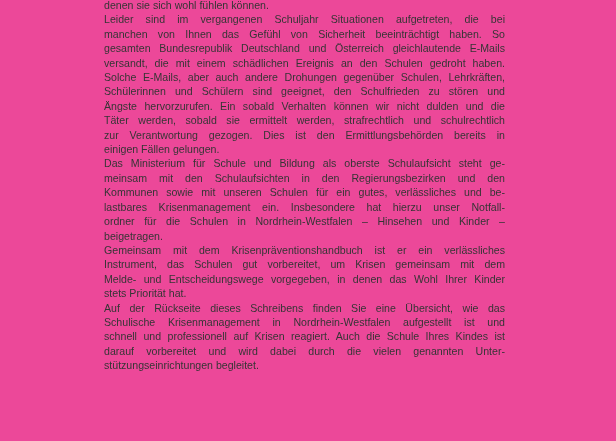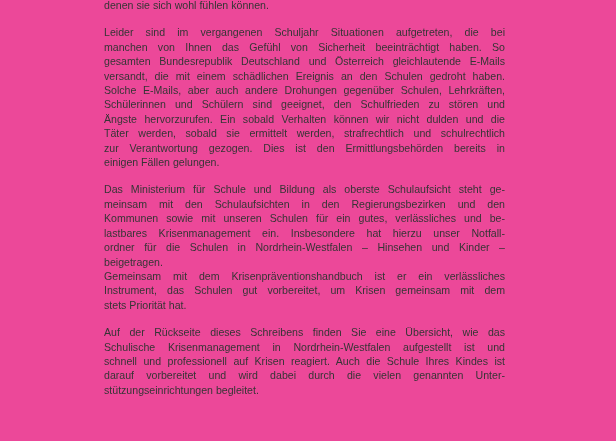--- a/index.html
+++ b/index.html
@@ -24,21 +24,20 @@
     position: absolute;
     left: 104px;
     top: -2px;
     width: 401px;
     font-size: 10.6px;
     line-height: 14.4px;
     font-weight: 400;
     color: #353535;
   }
   .block + .block {
-    margin-top: 13px;
   }
   
   .line {
     text-align: justify;
     text-align-last: justify;
     white-space: normal;
   }
   .line.last {
     text-align: left;
     text-align-last: left;
@@ -66,20 +65,21 @@
       </div>
       <div class="block">
         <div class="line">Das Ministerium für Schule und Bildung als oberste Schulaufsicht steht ge-</div>
         <div class="line">meinsam mit den Schulaufsichten in den Regierungsbezirken und den</div>
         <div class="line">Kommunen sowie mit unseren Schulen für ein gutes, verlässliches und be-</div>
         <div class="line">lastbares Krisenmanagement ein. Insbesondere hat hierzu unser Notfall-</div>
         <div class="line">ordner für die Schulen in Nordrhein-Westfalen – Hinsehen und Kinder –</div>
         <div class="line last">beigetragen.</div>
         <div class="line">Gemeinsam mit dem Krisenpräventionshandbuch ist er ein verlässliches</div>
         <div class="line">Instrument, das Schulen gut vorbereitet, um Krisen gemeinsam mit dem</div>
+        <div class="line">Melde- und Entscheidungswege vorgegeben, in denen das Wohl Ihrer Kinder</div>
         <div class="line last">stets Priorität hat.</div>
       </div>
       <div class="block">
         <div class="line">Auf der Rückseite dieses Schreibens finden Sie eine Übersicht, wie das</div>
         <div class="line">Schulische Krisenmanagement in Nordrhein-Westfalen aufgestellt ist und</div>
         <div class="line">schnell und professionell auf Krisen reagiert. Auch die Schule Ihres Kindes ist</div>
         <div class="line">darauf vorbereitet und wird dabei durch die vielen genannten Unter-</div>
         <div class="line last">stützungseinrichtungen begleitet.</div>
       </div>
     </div>

